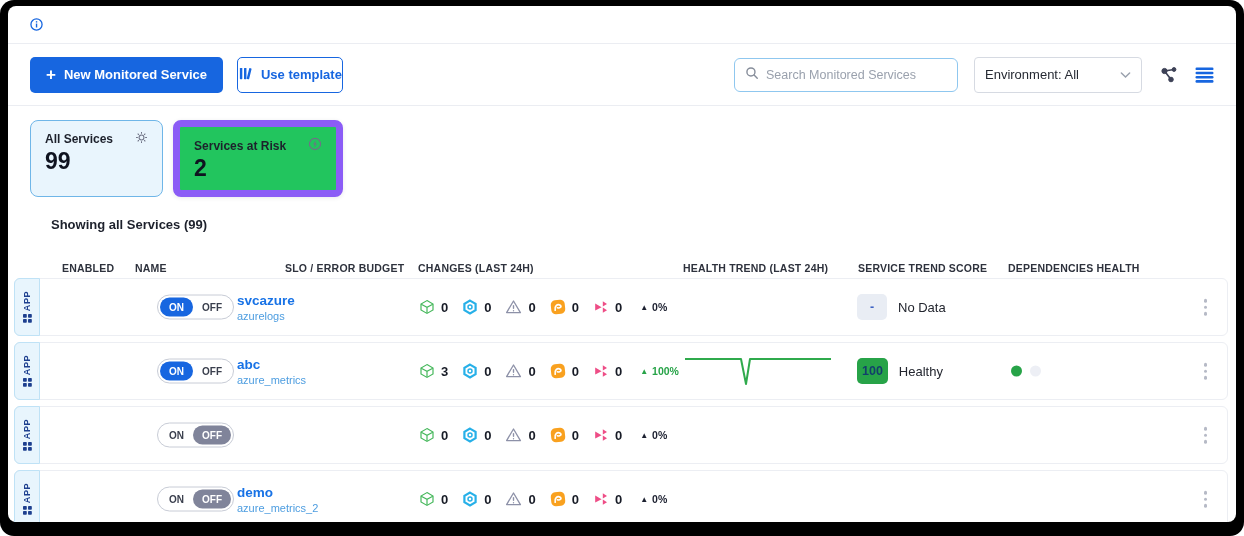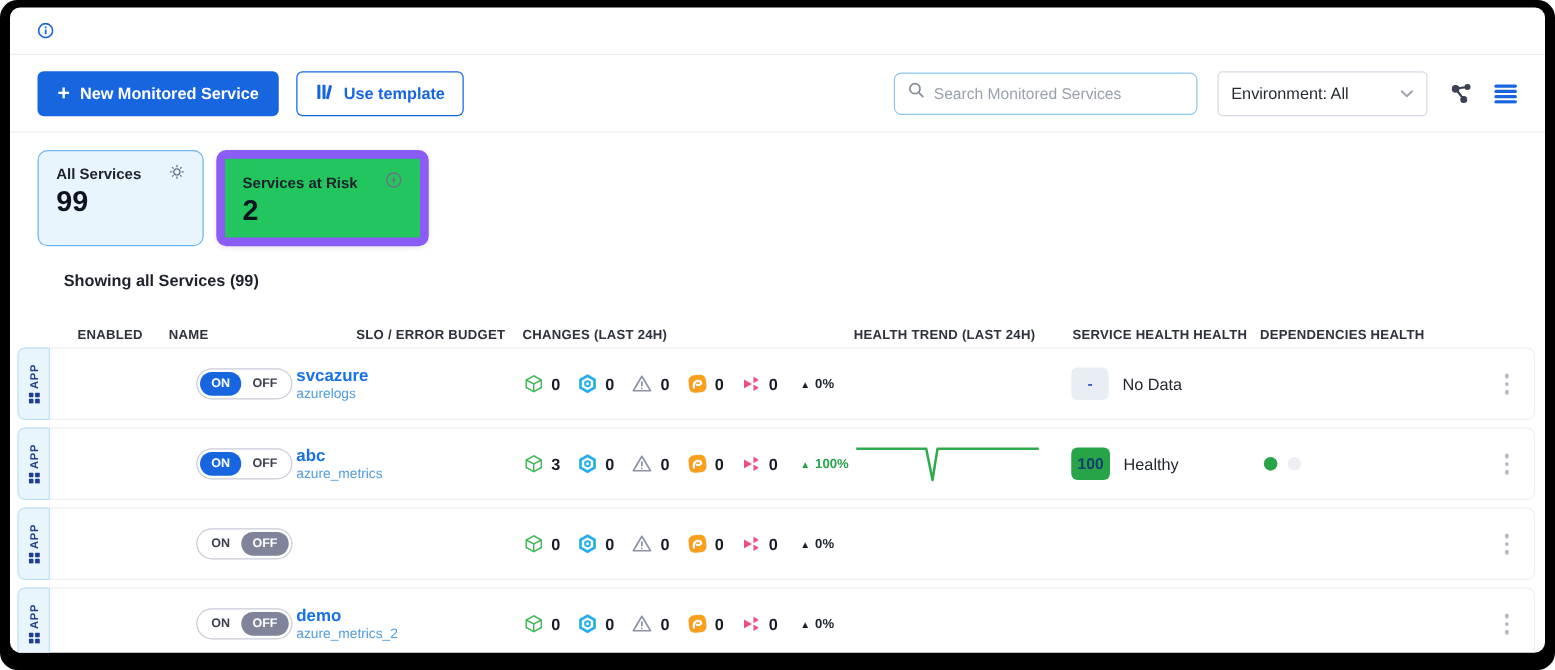--- a/index.html
+++ b/index.html
@@ -8,23 +8,23 @@
   .app { position:absolute; inset:6px 8px 14px 8px; background:#fff; border-radius:8px; overflow:hidden; }
 
   
   .titlebar { height:38px; display:flex; align-items:center; gap:7px; padding:0 22px; border-bottom:1px solid #ebedf2; }
   .page-title { font-size:17px; font-weight:700; color:#15181f; letter-spacing:.1px; }
 
   
   .toolbar { height:62px; display:flex; align-items:center; padding:0 22px; border-bottom:1px solid #ebedf2; gap:14px; }
   .btn-primary { display:flex; align-items:center; gap:8px; background:#1766e0; color:#fff; font-weight:700; font-size:13px; padding:0 16px; height:36px; border-radius:5px; cursor:pointer; }
   .btn-primary .plus { font-size:17px; font-weight:700; line-height:1; }
-  .btn-outline { display:flex; align-items:center; gap:8px; border:1.5px solid #1766e0; color:#1766e0; font-weight:700; font-size:13px; padding:0 14px; height:36px; border-radius:5px; background:#fff; cursor:pointer; }
+  .btn-outline { display:flex; align-items:center; gap:8px; border:1.5px solid #1766e0; color:#1766e0; font-weight:700; font-size:13px; padding:0 0; height:36px; border-radius:5px; background:#fff; cursor:pointer; }
   .tb-right { margin-left:auto; display:flex; align-items:center; gap:16px; }
-  .search { width:243px; height:34px; border:1.5px solid #8fc7ef; border-radius:6px; display:flex; align-items:center; gap:7px; padding:0 10px; background:#fff; }
+  .search { width:224px; height:34px; border:1.5px solid #8fc7ef; border-radius:6px; display:flex; align-items:center; gap:7px; padding:0 10px; background:#fff; }
   .search input { border:none; outline:none; flex:1; font-size:12.5px; color:#333; font-family:"Liberation Sans", sans-serif; }
   .search input::placeholder { color:#9aa1ad; }
   .envdd { width:168px; height:36px; border:1px solid #d6dae2; border-radius:4px; display:flex; align-items:center; justify-content:space-between; padding:0 10px; font-size:13px; color:#262a33; background:#fff; cursor:pointer; }
   .iconbtn { display:flex; align-items:center; justify-content:center; cursor:pointer; }
 
   
   .stats { display:flex; gap:10px; padding:14px 22px 0; }
   .card { border-radius:8px; padding:10px 14px 8px; min-width:110px; cursor:pointer; }
   .card.selected { background:#e9f5fd; border:1px solid #6fb6e8; }
   .card.plain { background:#22c55e; border:7px solid #8b5cf6; box-shadow:0 1px 4px rgba(25,35,60,.10); }
@@ -171,21 +171,21 @@
   </div>
 
   <div class="summary">Showing all Services (99)</div>
 
   <div class="thead">
     <span class="th c0">ENABLED</span>
     <span class="th c1">NAME</span>
     <span class="th c2">SLO / ERROR BUDGET</span>
     <span class="th c3">CHANGES (LAST 24H)</span>
     <span class="th c4">HEALTH TREND (LAST 24H)</span>
-    <span class="th c5">SERVICE HEALTH HEALTH</span>
+    <span class="th c5">SERVICE TREND SCORE</span>
     <span class="th c6">DEPENDENCIES HEALTH</span>
   </div>
 
   <div class="tbody" id="rows-container">
   <div class="srow">
     <div class="rowtab">
       <span class="vtxt">APP</span>
       <svg width="9" height="9" viewBox="0 0 10 10" fill="#1d3f8f">
               <rect x="0" y="0" width="4.2" height="4.2" rx="0.8"></rect>
               <rect x="5.6" y="0" width="4.2" height="4.2" rx="0.8"></rect>

